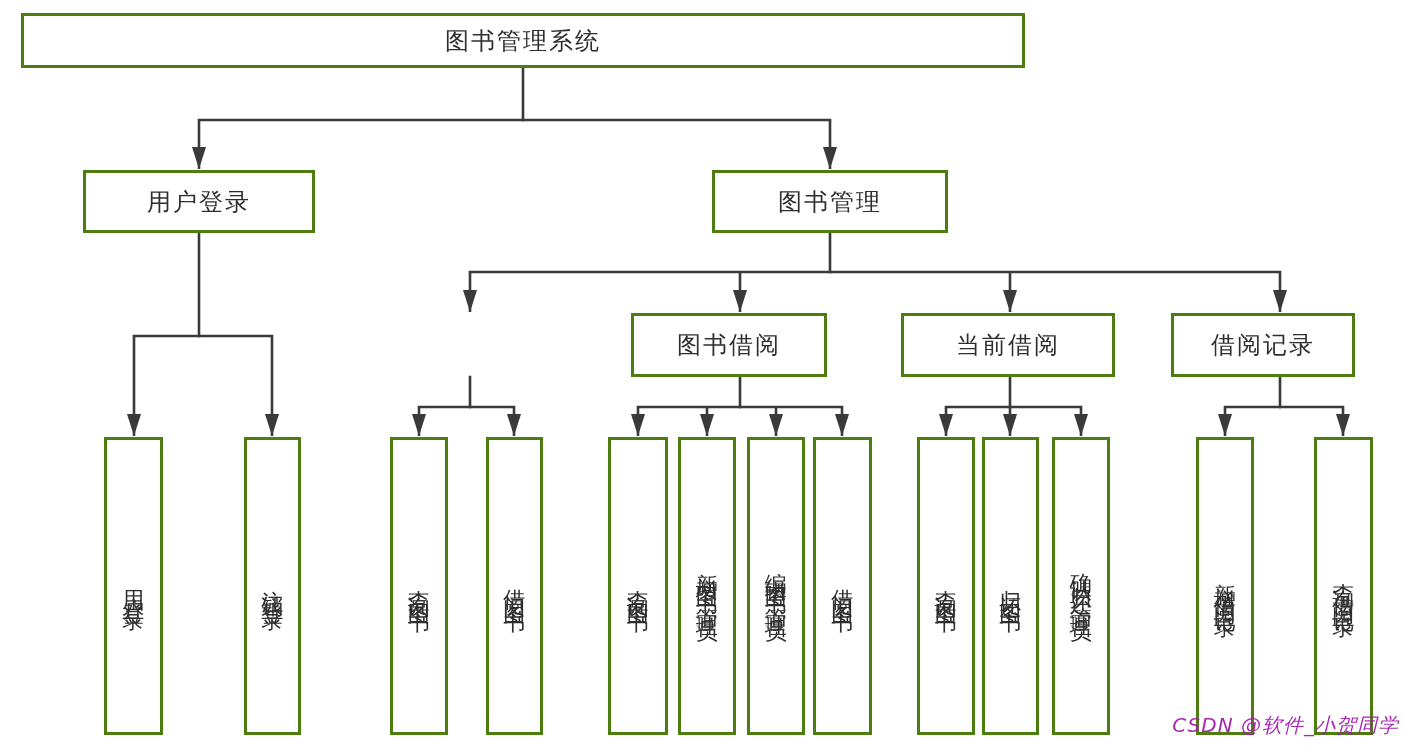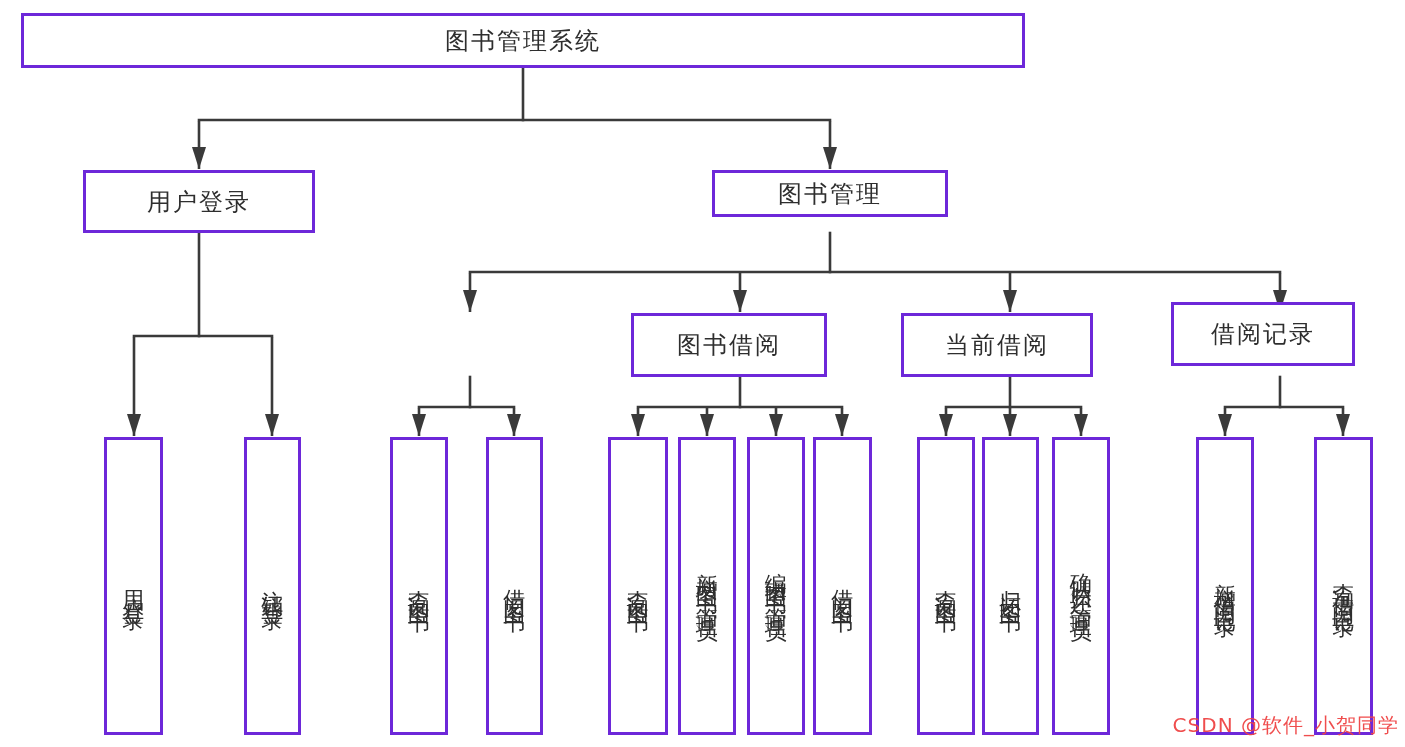--- a/index.html
+++ b/index.html
@@ -18,21 +18,21 @@
   .connectors {
     position: absolute;
     left: 0;
     top: 0;
     z-index: 1;
   }
   .node {
     position: absolute;
     box-sizing: border-box;
     background: #ffffff;
-    border: 3px solid #6d28d9;
+    border: 3px solid #4d7c0f;
     display: flex;
     align-items: center;
     justify-content: center;
     color: #2e2e2e;
     z-index: 2;
   }
   .node.h .label {
     font-size: 24px;
     letter-spacing: 2px;
     white-space: nowrap;
@@ -45,23 +45,24 @@
     line-height: 1.15;
     white-space: nowrap;
   }
   .watermark {
     position: absolute;
     right: 6px;
     top: 712px;
     z-index: 5;
     font-size: 20px;
     letter-spacing: 1px;
-    color: #ef4444;
+    color: #a21caf;
     opacity: 0.95;
     white-space: nowrap;
+    font-style: italic;
   }
 </style>
 </head>
 <body>
 
 <div class="canvas">
 
   <svg class="connectors" width="1405" height="747" viewBox="0 0 1405 747">
     <defs>
       <marker id="arrowhead" viewBox="0 0 14 22" refX="7" refY="22" markerWidth="14" markerHeight="22" markerUnits="userSpaceOnUse" orient="0">
@@ -109,31 +110,31 @@
     </g>
   </svg>
 
   <div class="node h" style="left:21px;top:13px;width:1004px;height:55px">
     <span class="label">图书管理系统</span>
   </div>
 
   <div class="node h" style="left:83px;top:170px;width:232px;height:63px">
     <span class="label">用户登录</span>
   </div>
-  <div class="node h" style="left:712px;top:170px;width:236px;height:47px">
+  <div class="node h" style="left:712px;top:170px;width:236px;height:63px">
     <span class="label">图书管理</span>
   </div>
 
   <div class="node h" style="left:631px;top:313px;width:196px;height:64px">
     <span class="label">图书借阅</span>
   </div>
-  <div class="node h" style="left:901px;top:313px;width:192px;height:64px">
+  <div class="node h" style="left:901px;top:313px;width:214px;height:64px">
     <span class="label">当前借阅</span>
   </div>
-  <div class="node h" style="left:1171px;top:302px;width:184px;height:64px">
+  <div class="node h" style="left:1171px;top:313px;width:184px;height:64px">
     <span class="label">借阅记录</span>
   </div>
 
   <div class="node v" style="left:104px;top:437px;width:59px;height:298px">
     <span class="label">用户登录</span>
   </div>
   <div class="node v" style="left:244px;top:437px;width:57px;height:298px">
     <span class="label">注销登录</span>
   </div>
 

